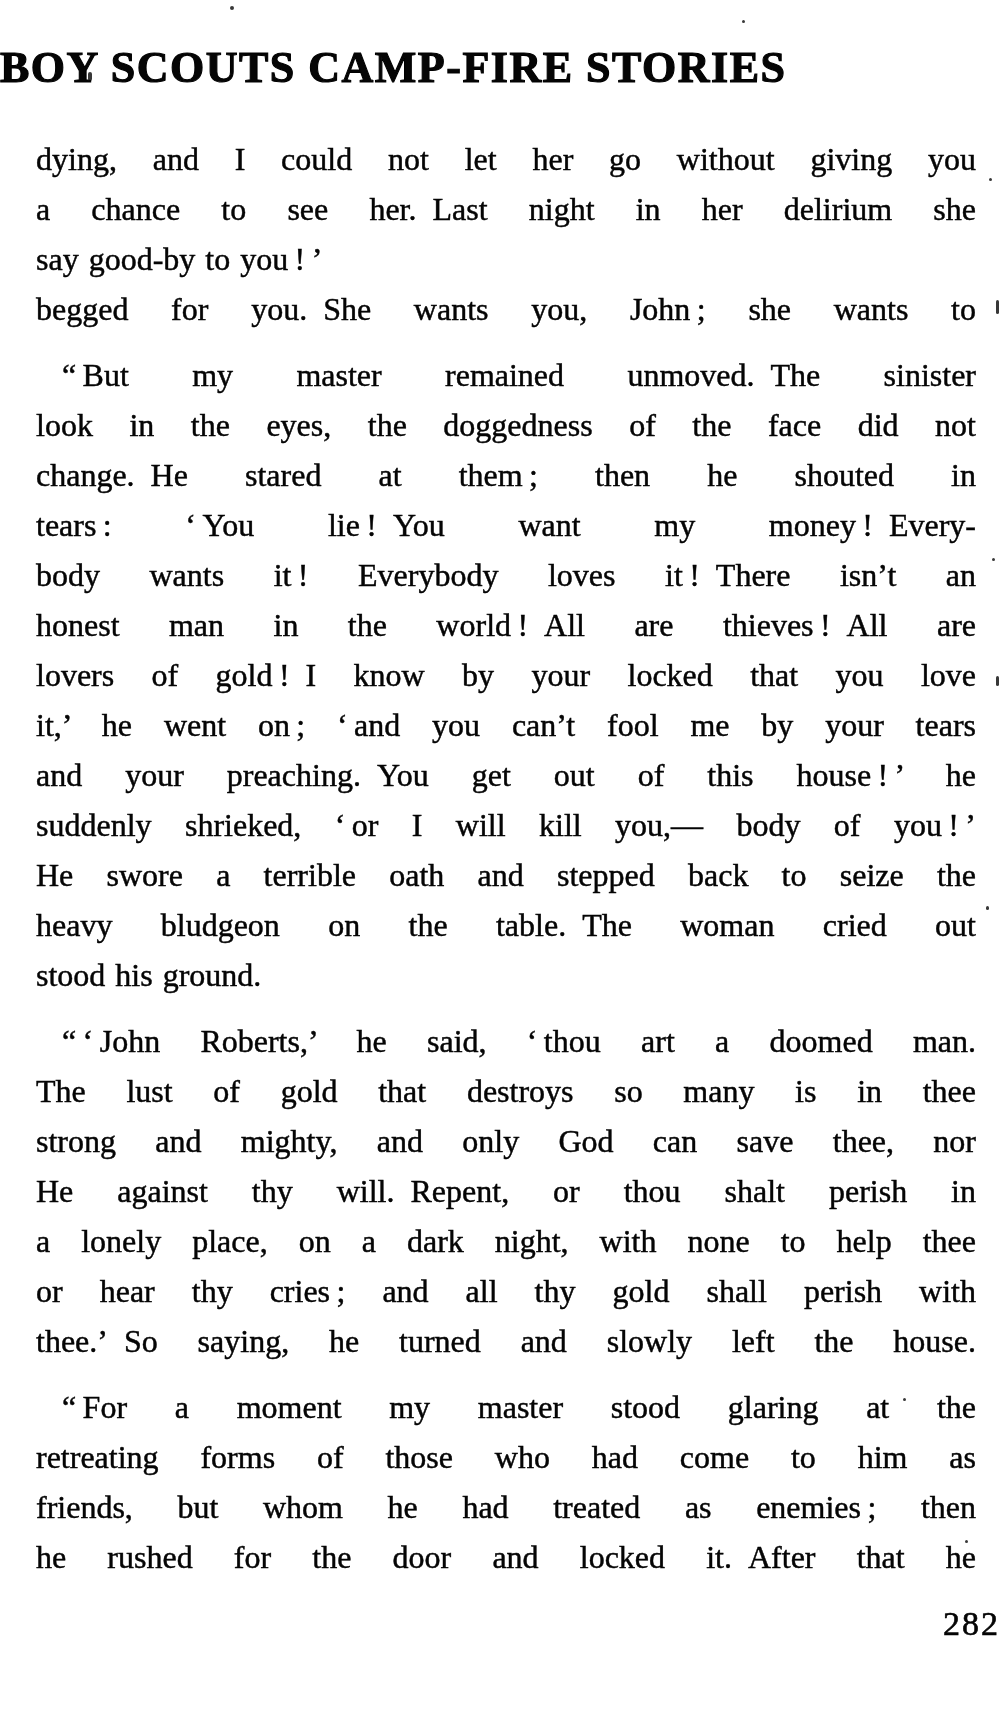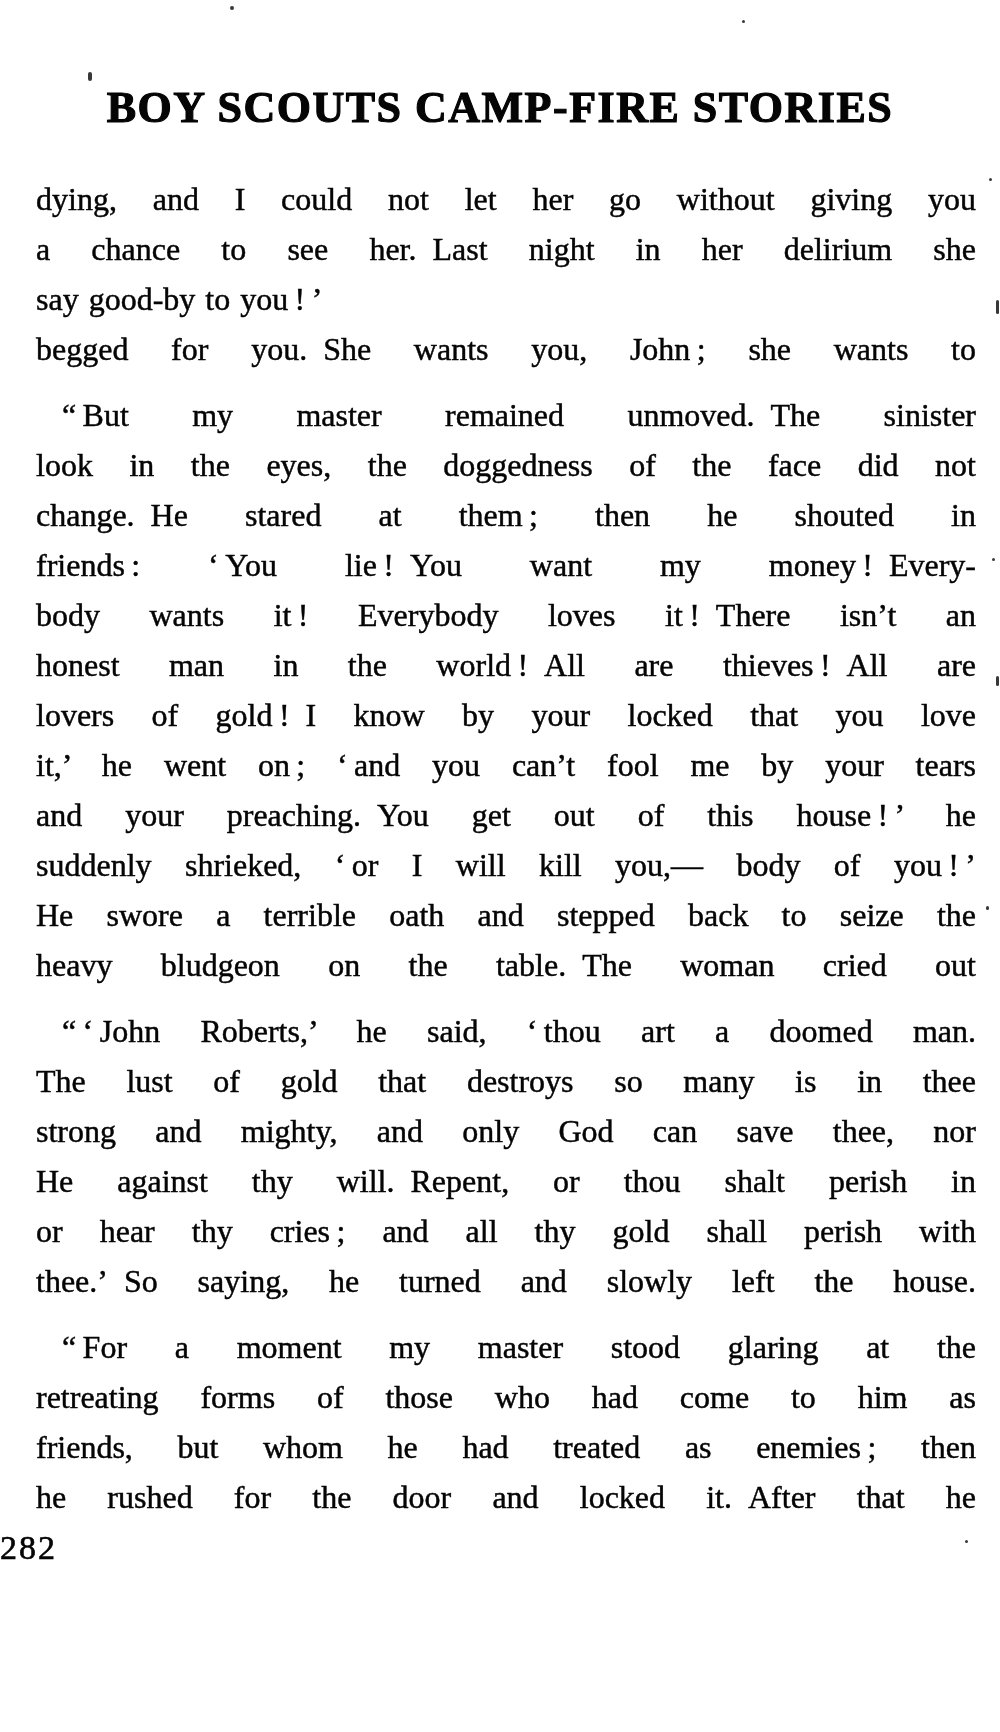--- a/index.html
+++ b/index.html
@@ -11,22 +11,21 @@
     position: relative;
     width: 1000px;
     height: 1732px;
     background: #ffffff;
     color: #050505;
     font-family: "Liberation Serif", "DejaVu Serif", serif;
     overflow: hidden;
   }
   .running-title {
     margin: 0;
-    padding-top: 84px;
-    text-align: center;
+    padding-top: 44px;
     font-size: 44px;
     line-height: 48px;
     font-weight: 700;
     letter-spacing: 1.5px;
     -webkit-text-stroke: 1.1px #000;
     white-space: nowrap;
   }
   .body-text {
     margin: 42px 24px 0 36px;
     width: 940px;
@@ -36,23 +35,23 @@
     -webkit-text-stroke: 0.45px #000;
   }
   .para { margin-top: 16px; }
   .line {
     text-align: justify;
     text-align-last: justify;
   }
   .line.last-left { text-align-last: left; }
   .line.indent { text-indent: 26px; margin-top: 8px; }
   .page-number {
-    margin-top: 4px;
+    margin-top: 20px;
     width: 1000px;
-    text-align: left;
+    text-align: right;
     font-size: 34px;
     line-height: 44px;
     letter-spacing: 2px;
     -webkit-text-stroke: 0.6px #000;
   }
   .speck {
     position: absolute;
     background: #000;
     opacity: 0.78;
     border-radius: 2px;
@@ -71,36 +70,38 @@
       <div class="line">dying, and I could not let her go without giving you</div>
       <div class="line">a chance to see her. Last night in her delirium she</div>
       <div class="line last-left">say good-by to you ! ’</div>
       <div class="line">begged for you. She wants you, John ; she wants to</div>
     </div>
 
     <div class="para">
       <div class="line indent">“ But my master remained unmoved. The sinister</div>
       <div class="line">look in the eyes, the doggedness of the face did not</div>
       <div class="line">change. He stared at them ; then he shouted in</div>
-      <div class="line">friends : ‘ You lie ! You want my money ! Every-</div>
+      <div class="line">tears : ‘ You lie ! You want my money ! Every-</div>
       <div class="line">body wants it ! Everybody loves it ! There isn’t an</div>
       <div class="line">honest man in the world ! All are thieves ! All are</div>
       <div class="line">lovers of gold ! I know by your locked that you love</div>
       <div class="line">it,’ he went on ; ‘ and you can’t fool me by your tears</div>
       <div class="line">and your preaching. You get out of this house ! ’ he</div>
       <div class="line">suddenly shrieked, ‘ or I will kill you,— body of you ! ’</div>
       <div class="line">He swore a terrible oath and stepped back to seize the</div>
       <div class="line">heavy bludgeon on the table. The woman cried out</div>
+      <div class="line last-left">stood his ground.</div>
     </div>
 
     <div class="para">
       <div class="line indent">“ ‘ John Roberts,’ he said, ‘ thou art a doomed man.</div>
       <div class="line">The lust of gold that destroys so many is in thee</div>
       <div class="line">strong and mighty, and only God can save thee, nor</div>
       <div class="line">He against thy will. Repent, or thou shalt perish in</div>
+      <div class="line">a lonely place, on a dark night, with none to help thee</div>
       <div class="line">or hear thy cries ; and all thy gold shall perish with</div>
       <div class="line">thee.’ So saying, he turned and slowly left the house.</div>
     </div>
 
     <div class="para">
       <div class="line indent">“ For a moment my master stood glaring at the</div>
       <div class="line">retreating forms of those who had come to him as</div>
       <div class="line">friends, but whom he had treated as enemies ; then</div>
       <div class="line">he rushed for the door and locked it. After that he</div>
     </div>

